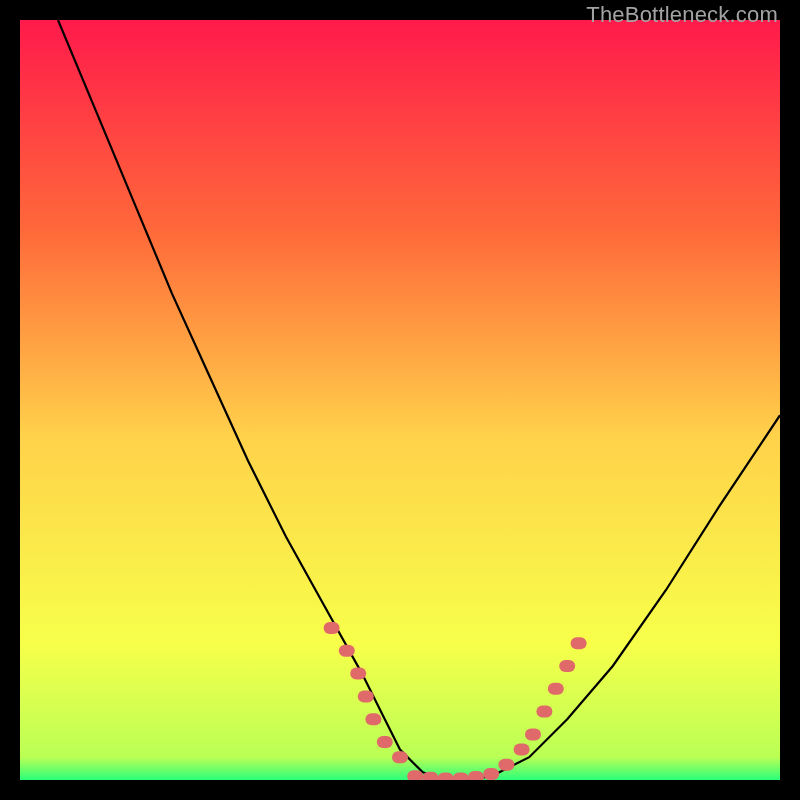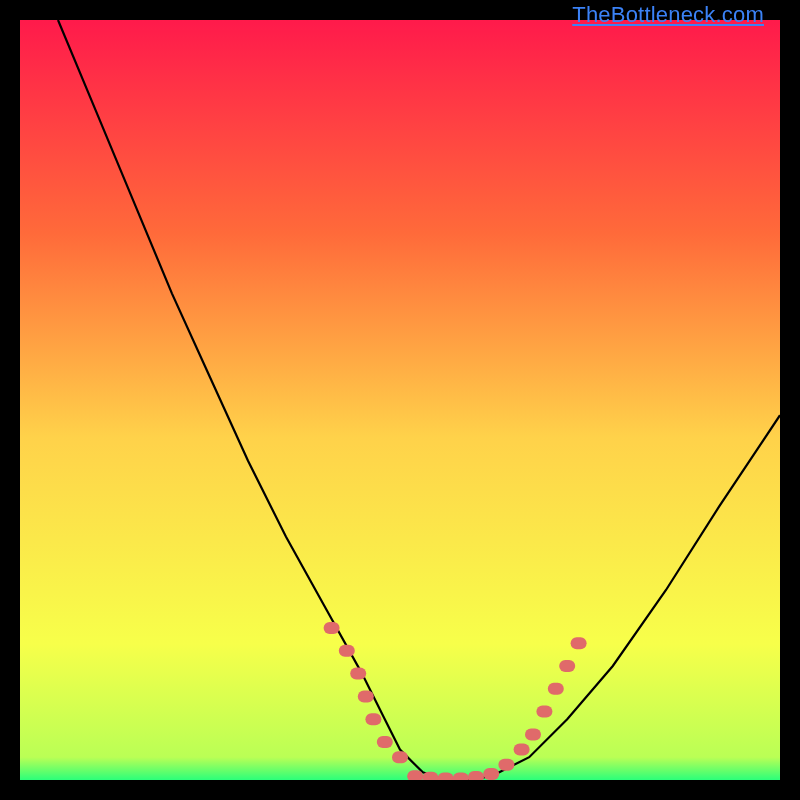--- a/index.html
+++ b/index.html
@@ -22,27 +22,26 @@
   .plot {
     position: absolute;
     left: 0;
     top: 0;
     width: 760px;
     height: 760px;
   }
   .watermark {
     position: absolute;
     top: 2px;
-    right: 36px;
-    color: #3b82f6;
+    right: 22px;
+    color: #a3a3a3;
     font-size: 22px;
     font-weight: 500;
     letter-spacing: 0.2px;
     user-select: none;
-    text-decoration: underline;
   }
 </style>
 </head>
 <body>
 
 <div class="frame">
   <svg class="plot" viewBox="0 0 760 760">
     <defs>
       <linearGradient id="bg-grad" x1="0" y1="0" x2="0" y2="1">
         <stop id="g0" offset="0%" stop-color="#ff1a4b"></stop>

